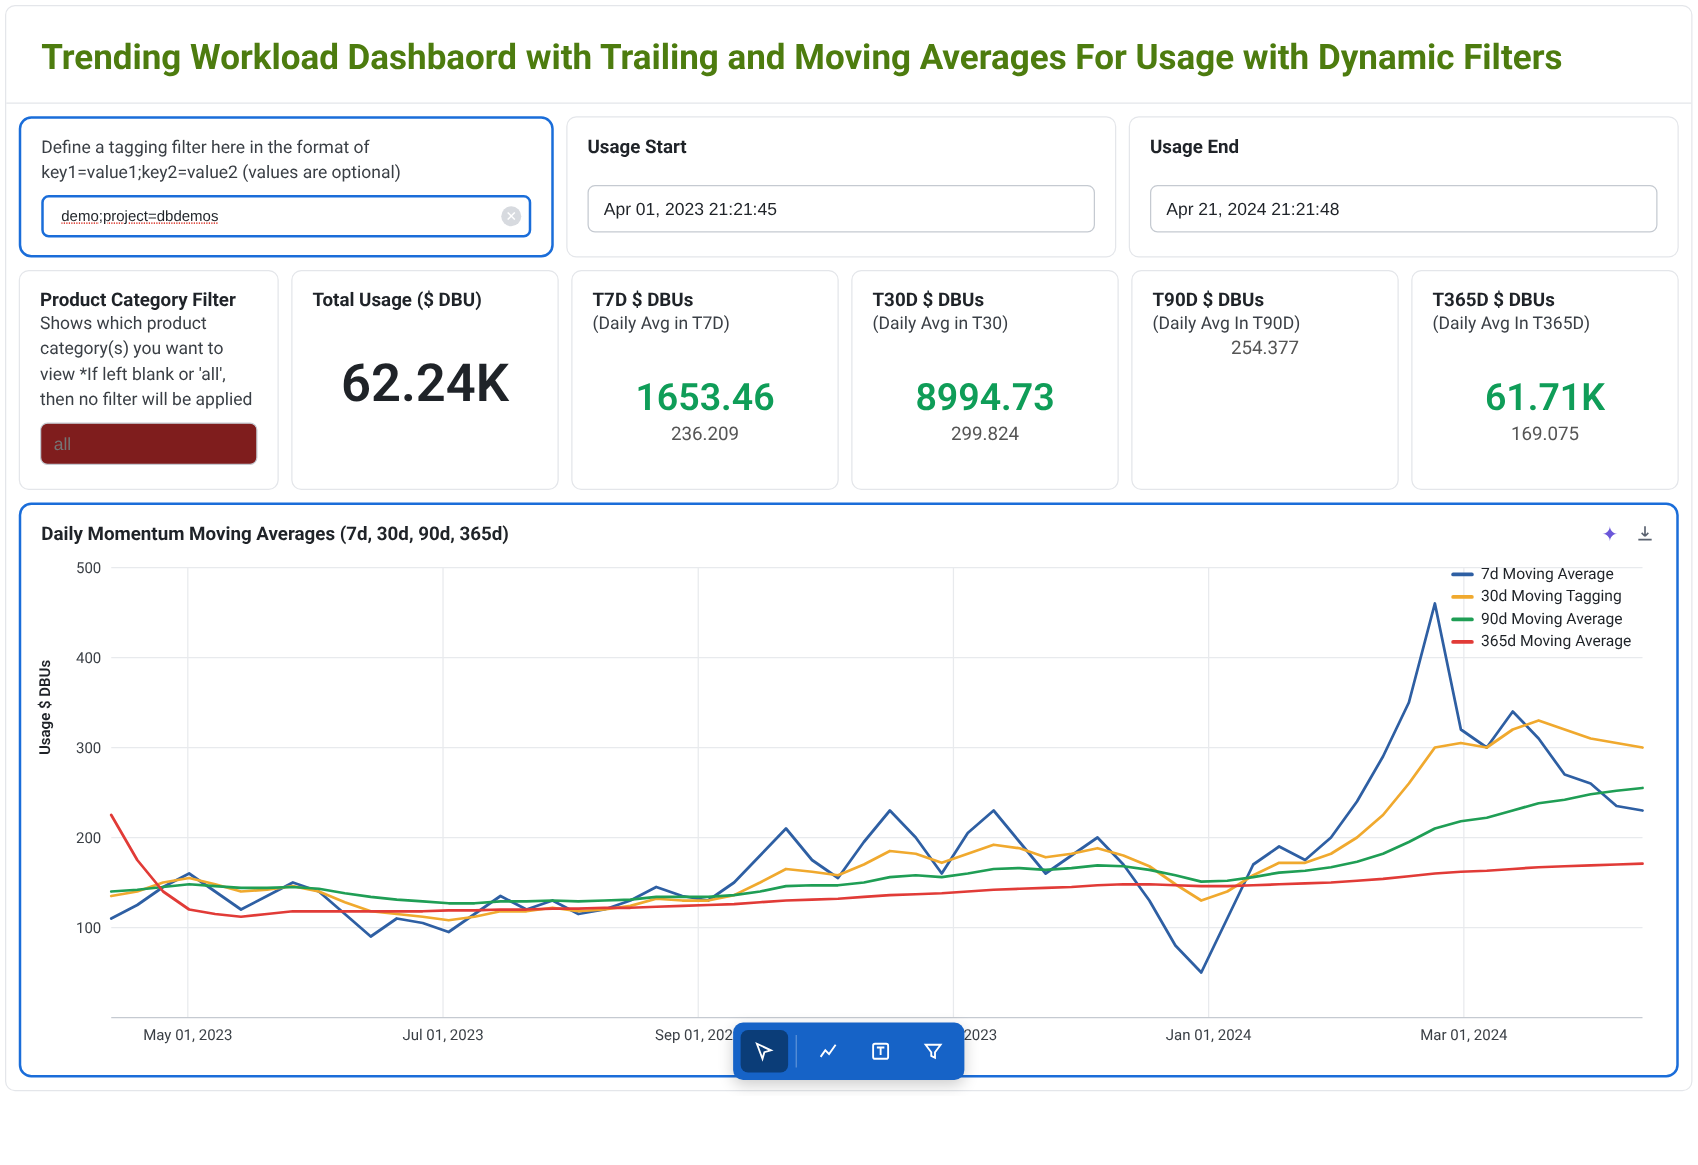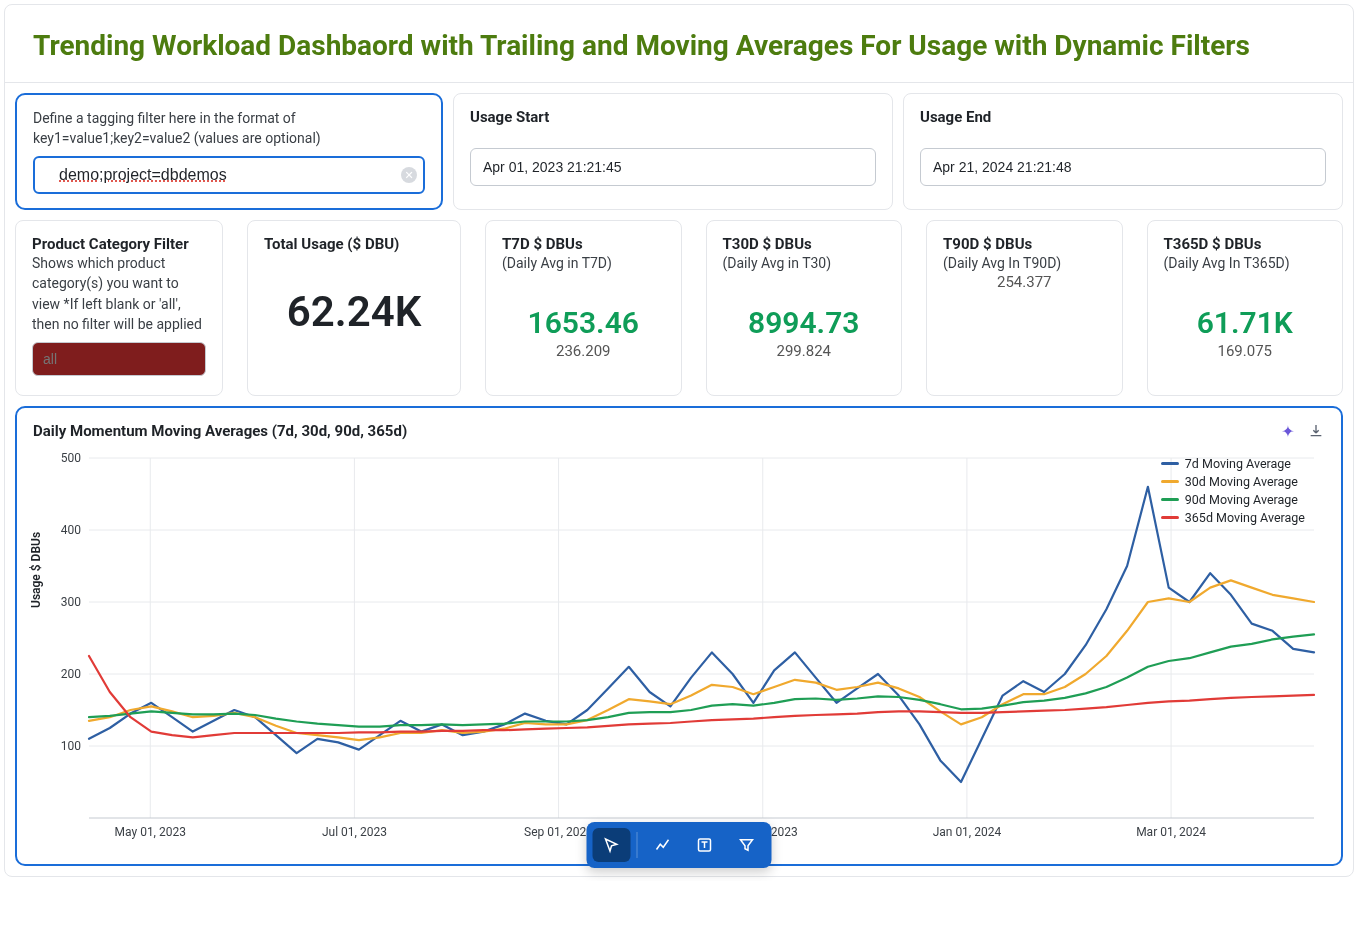--- a/index.html
+++ b/index.html
@@ -54,22 +54,22 @@
 }
 .input-wrap {
   position: relative;
   display: flex;
   align-items: center;
 }
 .text-input {
   width: 100%;
   border: 1px solid #c5cad1;
   border-radius: 6px;
-  padding: 8px 30px 8px 24px;
-  font-size: 16px;
+  padding: 8px 30px 8px 14px;
+  font-size: 12px;
   color: #1f2328;
 }
 .text-input.focused-input {
   border: 2px solid #1a6dd9;
   text-decoration: underline dotted #d14;
   text-decoration-color: #d93025;
 }
 .clear-x {
   position: absolute;
   right: 8px;
@@ -84,21 +84,21 @@
 .date-input {
   width: 100%;
   border: 1px solid #c5cad1;
   border-radius: 6px;
   padding: 10px 12px;
   font-size: 14px;
   color: #1f2328;
   margin-top: 18px;
   background: #fff;
 }
-.metric-row { display: flex; gap: 24px; padding: 10px 10px 0 10px; }
+.metric-row { display: flex; gap: 10px; padding: 10px 10px 0 10px; }
 .metric-card {
   background: #fff;
   border: 1px solid #e4e6ea;
   border-radius: 8px;
   padding: 14px 16px;
   flex: 1;
   min-height: 176px;
 }
 .metric-title { font-size: 15px; font-weight: 700; }
 .metric-sub { font-size: 14px; color: #3a3f45; margin-top: 2px; }
@@ -309,21 +309,21 @@
           <path d="M55.0 269.2 L75.8 267.8 L96.5 265.6 L117.3 263.4 L138.1 264.9 L158.8 266.3 L179.6 266.3 L200.3 265.6 L221.1 267.0 L241.9 270.6 L262.6 273.5 L283.4 275.7 L304.2 277.1 L324.9 278.6 L345.7 278.6 L366.4 277.1 L387.2 277.1 L408.0 276.4 L428.7 277.1 L449.5 276.4 L470.3 275.7 L491.0 273.5 L511.8 273.5 L532.5 273.5 L553.3 272.1 L574.1 269.2 L594.8 264.9 L615.6 264.2 L636.4 264.2 L657.1 262.0 L677.9 257.7 L698.6 256.2 L719.4 257.7 L740.2 254.8 L760.9 251.2 L781.7 250.5 L802.5 251.9 L823.2 250.5 L844.0 248.3 L864.7 249.0 L885.5 251.9 L906.3 256.2 L927.0 261.3 L947.8 260.6 L968.6 257.7 L989.3 254.1 L1010.1 252.6 L1030.8 249.8 L1051.6 245.4 L1072.4 239.0 L1093.1 229.6 L1113.9 218.8 L1134.7 213.0 L1155.4 210.2 L1176.2 204.4 L1196.9 198.6 L1217.7 195.8 L1238.5 191.4 L1259.2 188.6 L1280.0 186.4 " fill="none" stroke="#1f9e55" stroke-width="2.2" stroke-linejoin="round" stroke-linecap="round"></path>
           <path d="M55.0 208.0 L75.8 244.0 L96.5 269.2 L117.3 283.6 L138.1 287.2 L158.8 289.4 L179.6 287.2 L200.3 285.0 L221.1 285.0 L241.9 285.0 L262.6 285.0 L283.4 285.0 L304.2 285.0 L324.9 284.3 L345.7 284.3 L366.4 283.6 L387.2 283.6 L408.0 282.9 L428.7 282.9 L449.5 282.2 L470.3 282.2 L491.0 281.4 L511.8 280.7 L532.5 280.0 L553.3 279.3 L574.1 277.8 L594.8 276.4 L615.6 275.7 L636.4 275.0 L657.1 273.5 L677.9 272.1 L698.6 271.4 L719.4 270.6 L740.2 269.2 L760.9 267.8 L781.7 267.0 L802.5 266.3 L823.2 265.6 L844.0 264.2 L864.7 263.4 L885.5 263.4 L906.3 264.2 L927.0 264.9 L947.8 264.9 L968.6 264.2 L989.3 263.4 L1010.1 262.7 L1030.8 262.0 L1051.6 260.6 L1072.4 259.1 L1093.1 257.0 L1113.9 254.8 L1134.7 253.4 L1155.4 252.6 L1176.2 251.2 L1196.9 249.8 L1217.7 249.0 L1238.5 248.3 L1259.2 247.6 L1280.0 246.9 " fill="none" stroke="#e13b37" stroke-width="2.2" stroke-linejoin="round" stroke-linecap="round"></path>
         </svg>
       <div class="legend">
         <div class="legend-row">
             <span class="legend-line" id="lg-s7" style="background: rgb(46, 95, 163);"></span>
             <span>7d Moving Average</span>
           </div>
         <div class="legend-row">
             <span class="legend-line" id="lg-s30" style="background: rgb(240, 169, 46);"></span>
-            <span>30d Moving Average</span>
+            <span>30d Moving Tagging</span>
           </div>
         <div class="legend-row">
             <span class="legend-line" id="lg-s90" style="background: rgb(31, 158, 85);"></span>
             <span>90d Moving Average</span>
           </div>
         <div class="legend-row">
             <span class="legend-line" id="lg-s365" style="background: rgb(225, 59, 55);"></span>
             <span>365d Moving Average</span>
           </div>
       </div>

